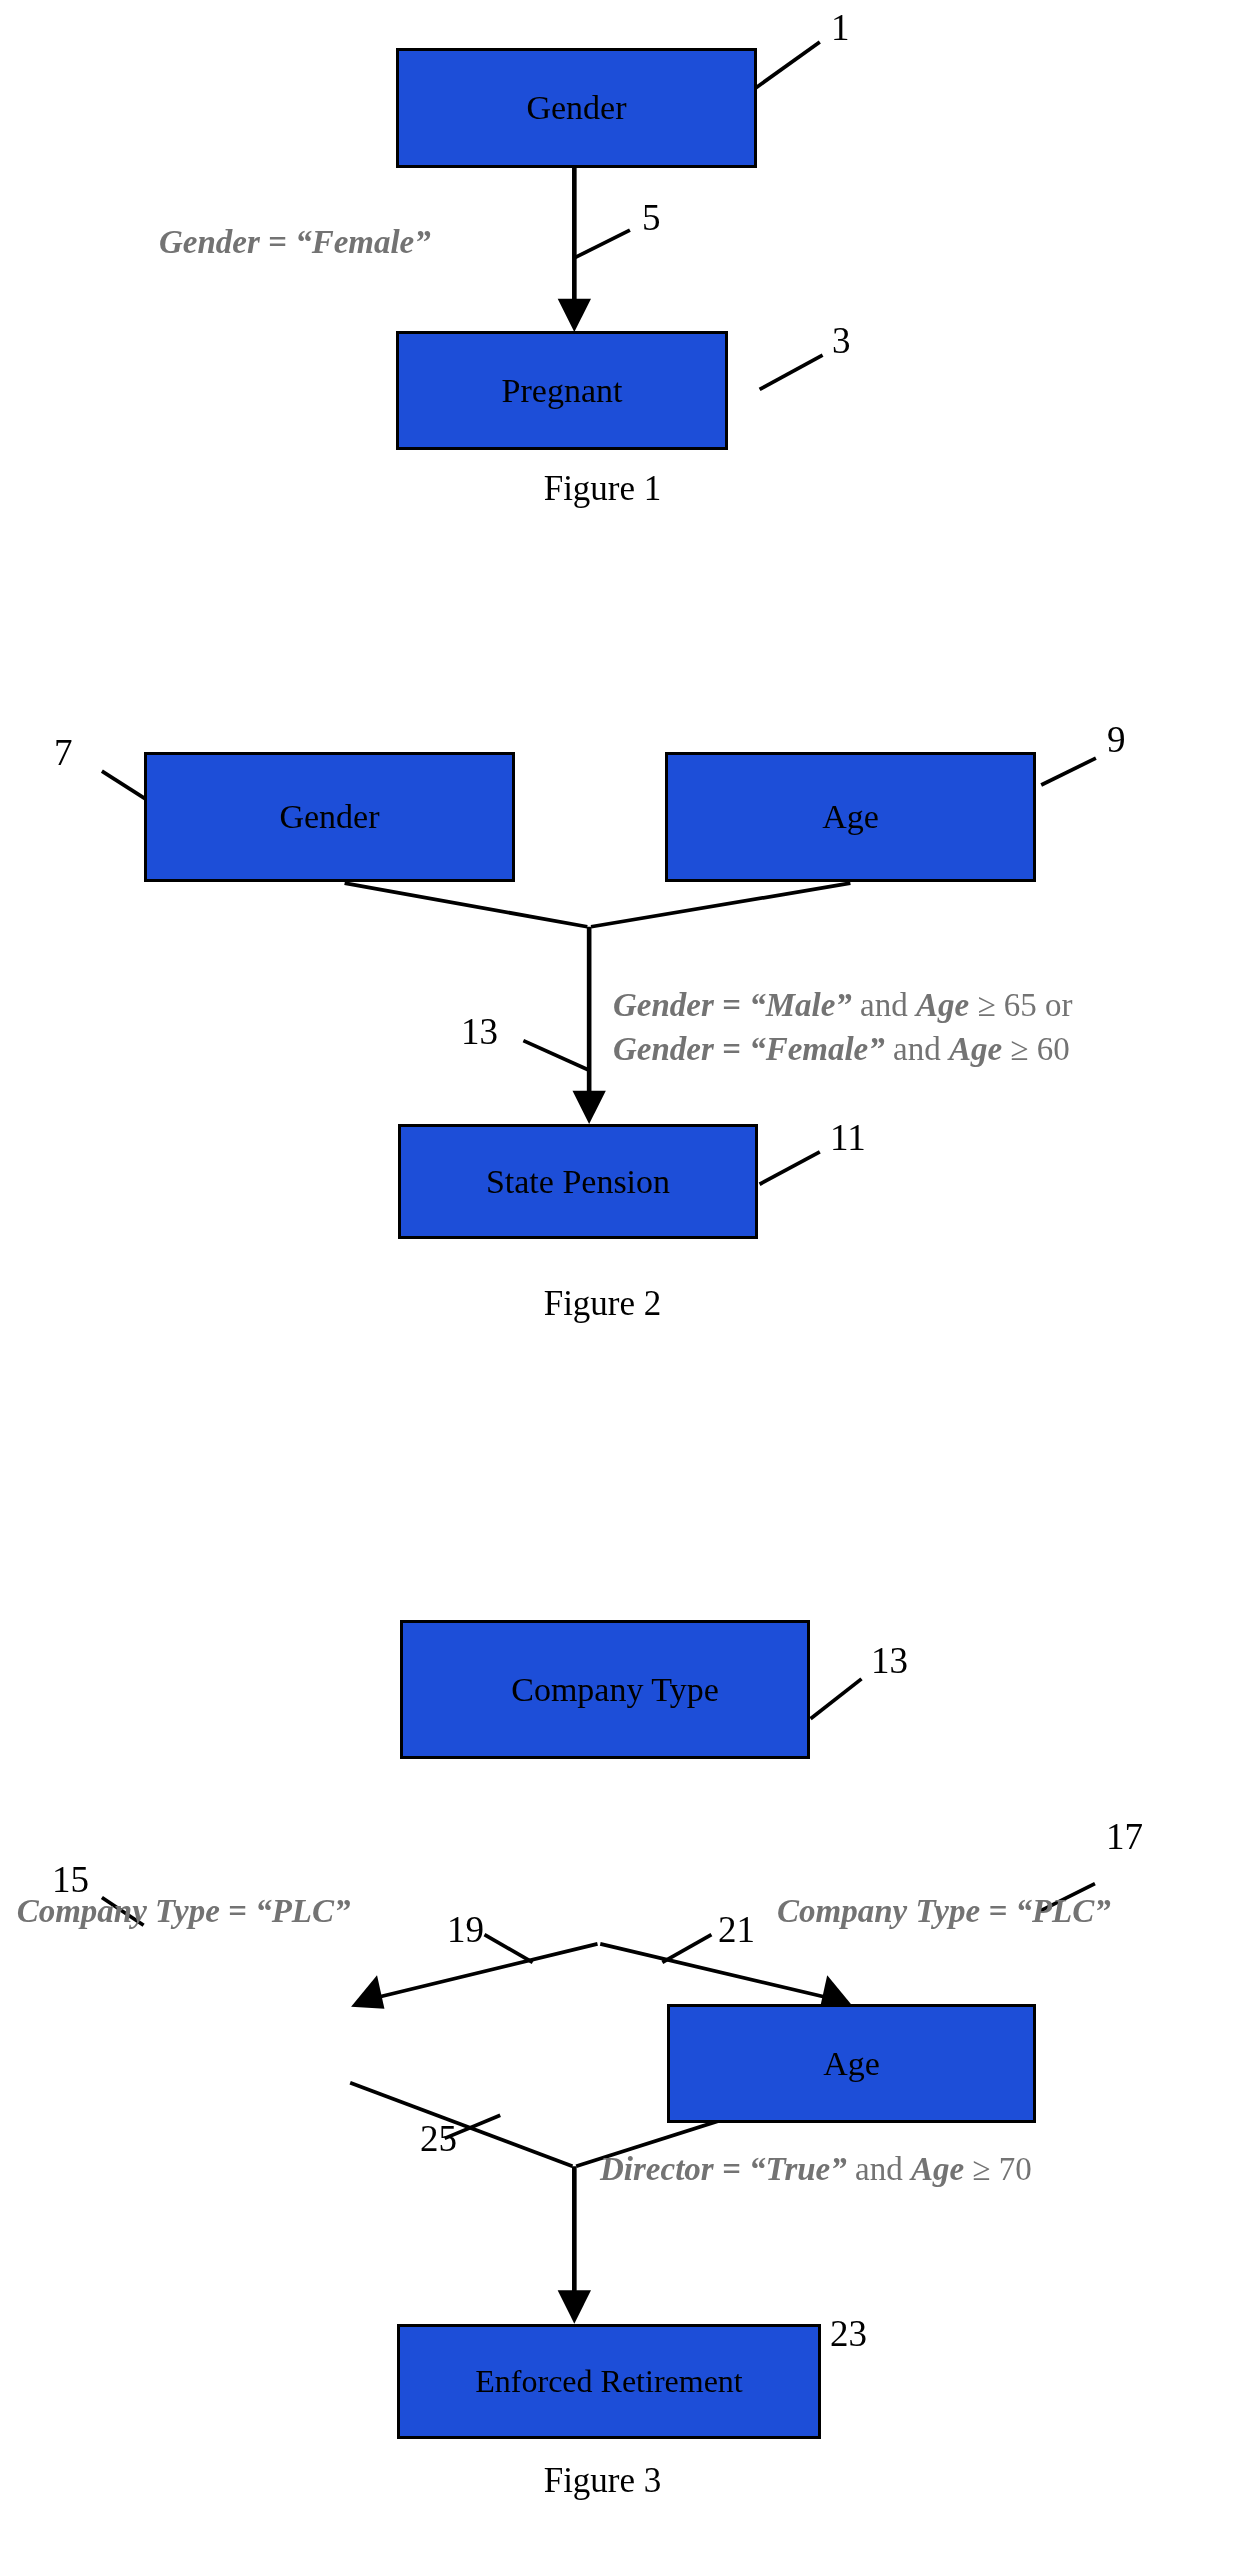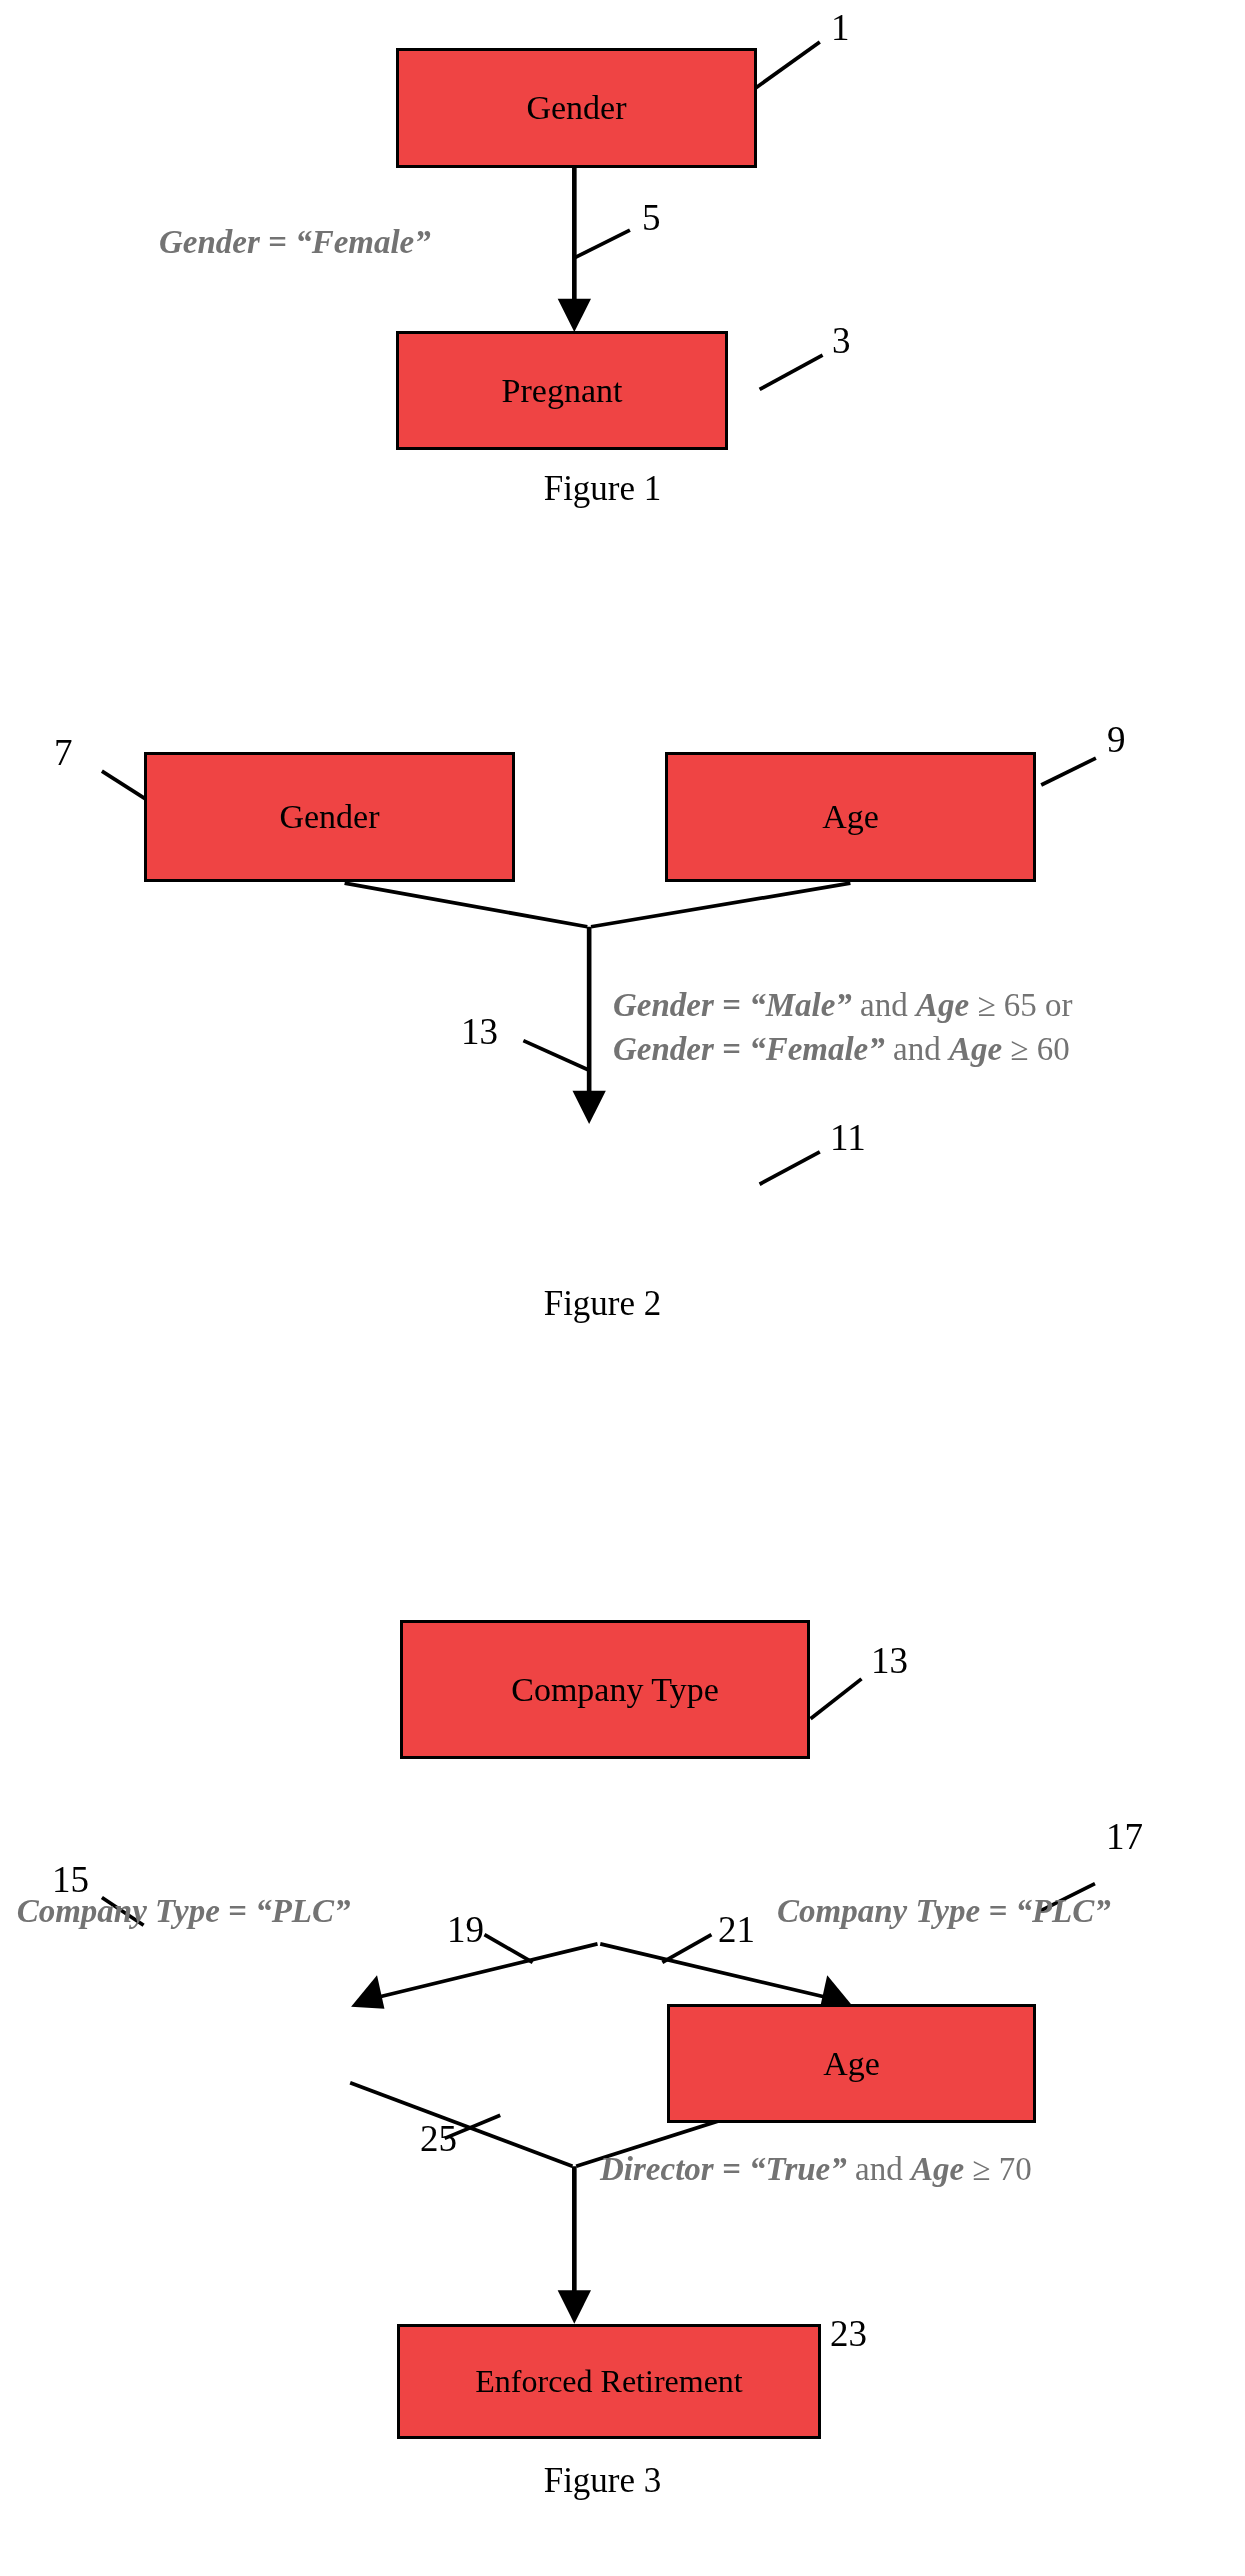--- a/index.html
+++ b/index.html
@@ -15,21 +15,21 @@
     overflow: hidden;
     font-family: "Liberation Serif", "DejaVu Serif", serif;
     color: #000000;
   }
 
   
   .node {
     position: absolute;
     box-sizing: border-box;
     border: 3.7px solid #000000;
-    background: #ef4444;
+    background: #1d4ed8;
     display: flex;
     align-items: center;
     justify-content: center;
     font-family: "Liberation Serif", "DejaVu Serif", serif;
     font-size: 34px;
     line-height: 1.1;
     color: #000000;
     white-space: nowrap;
   }
   .node.tight { font-size: 32px; }
@@ -184,20 +184,23 @@
       <span class="r">≥ 65 or</span>
     </div>
     <div>
       <span class="v">Gender = “Female”</span>
       <span class="r">and</span>
       <span class="v">Age</span>
       <span class="r">≥ 60</span>
     </div>
   </div>
 
+  <div class="node" style="left:398px; top:1124px; width:360px; height:115px;">
+    <span>State Pension</span>
+  </div>
   <div class="refnum" style="left:830px; top:1119px;">11</div>
 
   <div class="caption" style="left:417px; top:1286px; width:371px;">Figure 2</div>
 
   <div class="node" style="left:400px; top:1620px; width:410px; height:139px;padding-left:20px;">
     <span>Company Type</span>
   </div>
   <div class="refnum" style="left:871px; top:1642px;">13</div>
 
   <div class="cond" style="left:16.7px; top:1890px;">

